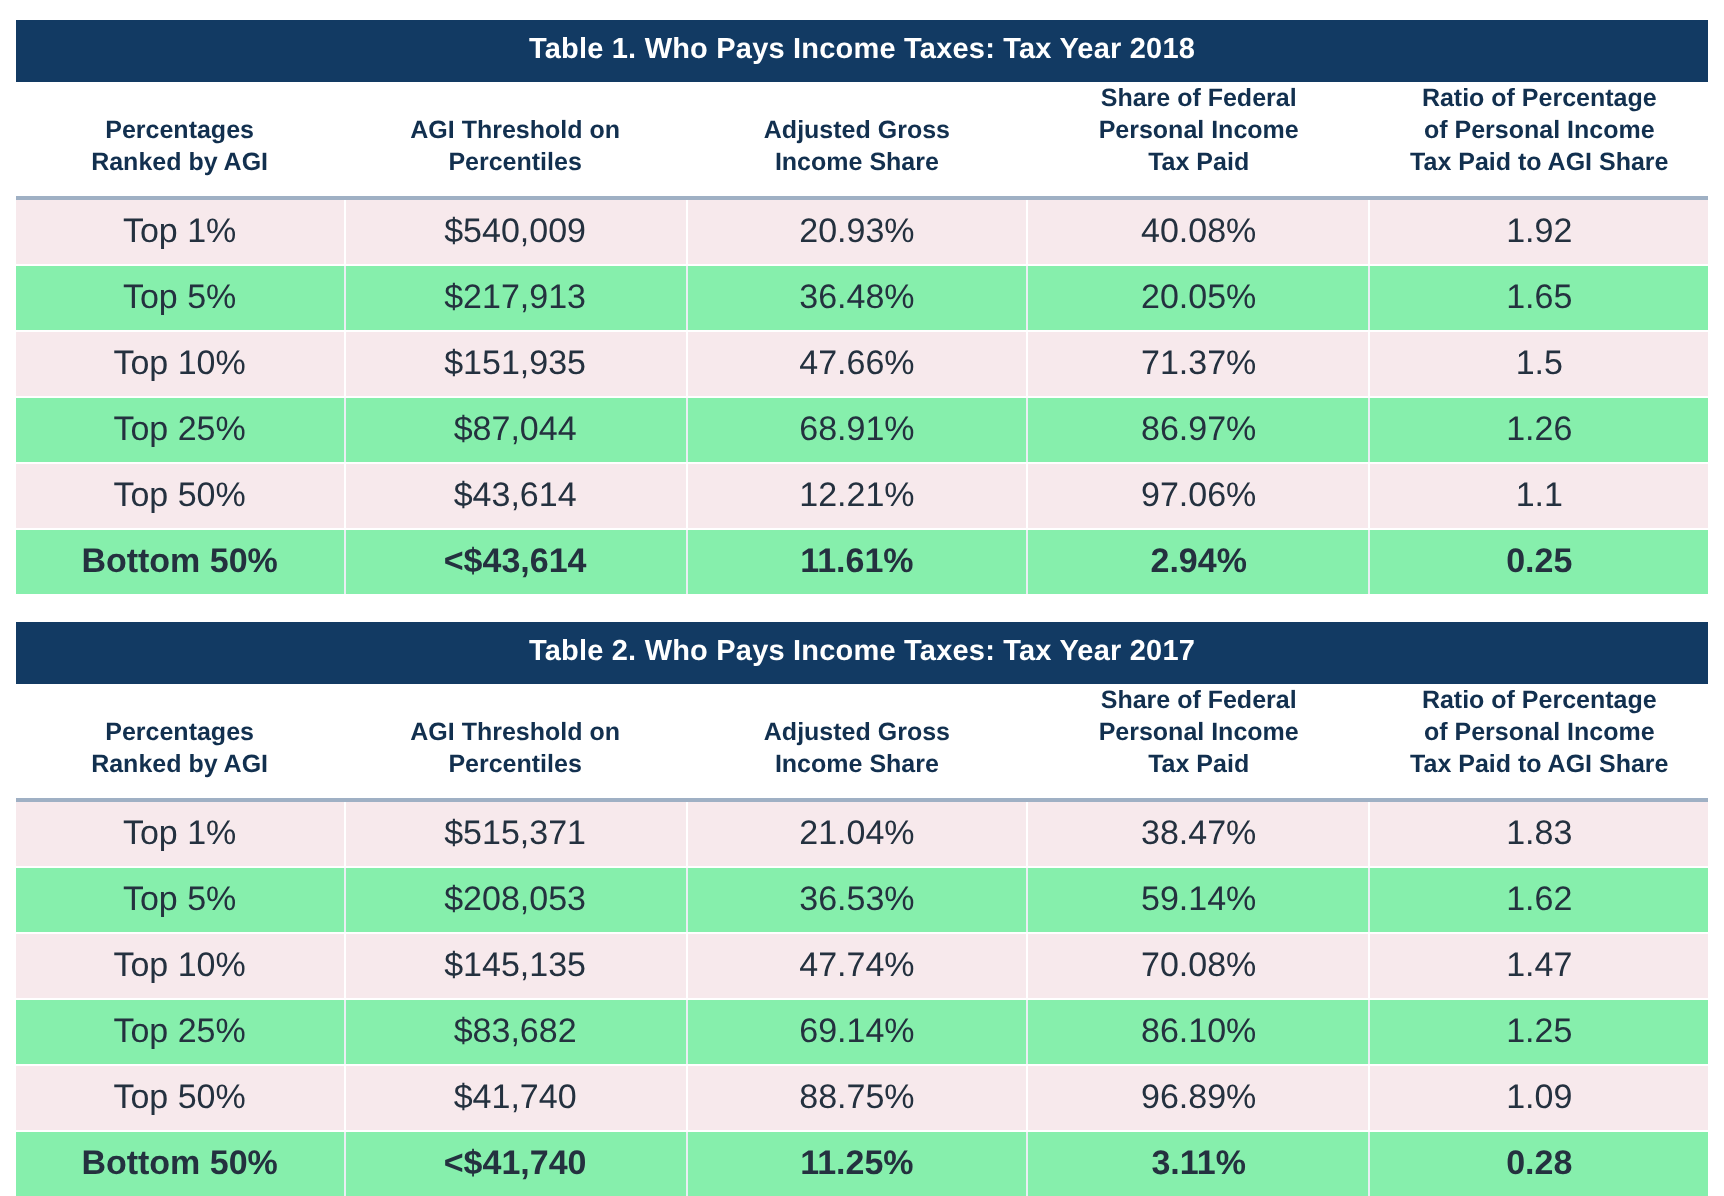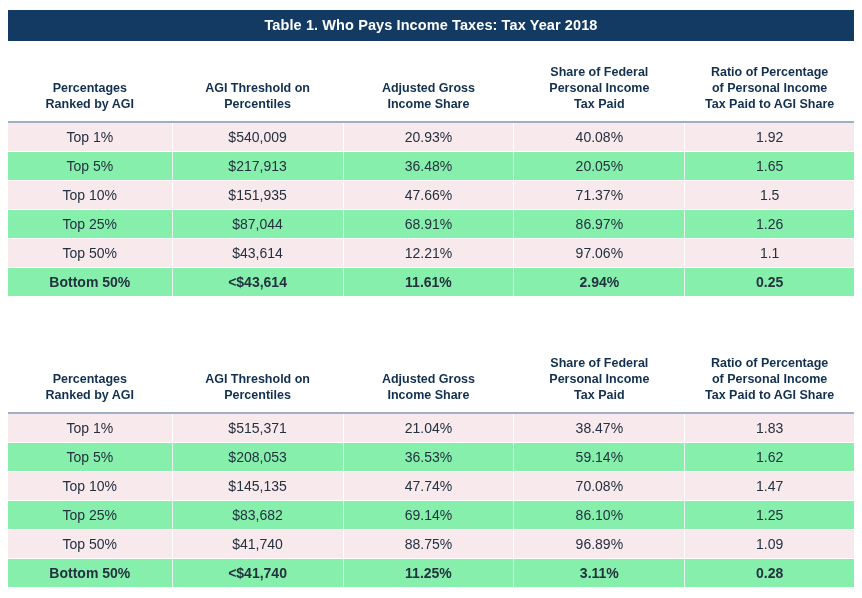--- a/index.html
+++ b/index.html
@@ -43,27 +43,27 @@
     letter-spacing: 0.1px;
     padding: 7px 4px 8px 4px;
     text-align: center;
   }
   table.tax-table th.colhead {
     font-size: 12.5px;
     font-weight: bold;
     color: #12304f;
     text-align: center;
     vertical-align: bottom;
-    padding: 23px 6px 9px 6px;
+    padding: 0 6px 9px 6px;
     line-height: 1.28;
     background: #ffffff;
     border-bottom: 2px solid #9fb0c4;
   }
   table.tax-table td {
-    font-size: 14px;
+    font-size: 17px;
     text-align: center;
     padding: 6px 12px;
     color: #24313f;
     border-bottom: 1px solid #ffffff;
   }
   table.tax-table tr.row-shaded td {
     background: #f7e9ec;
   }
   table.tax-table tr.row-plain td {
     background: #86efac;
@@ -162,20 +162,21 @@
 
   <div class="table-block">
     <table class="tax-table">
       <colgroup>
           <col class="c1">
           <col class="c2">
           <col class="c3">
           <col class="c4">
           <col class="c5">
         </colgroup>
+      <caption>Table 2. Who Pays Income Taxes: Tax Year 2017</caption>
       <thead>
         <tr>
           <th class="colhead">Percentages<br>Ranked by AGI</th>
           <th class="colhead">AGI Threshold on<br>Percentiles</th>
           <th class="colhead">Adjusted Gross<br>Income Share</th>
           <th class="colhead">Share of Federal<br>Personal Income<br>Tax Paid</th>
           <th class="colhead">Ratio of Percentage<br>of Personal Income<br>Tax Paid to AGI Share</th>
         </tr>
       </thead>
       <tbody>

